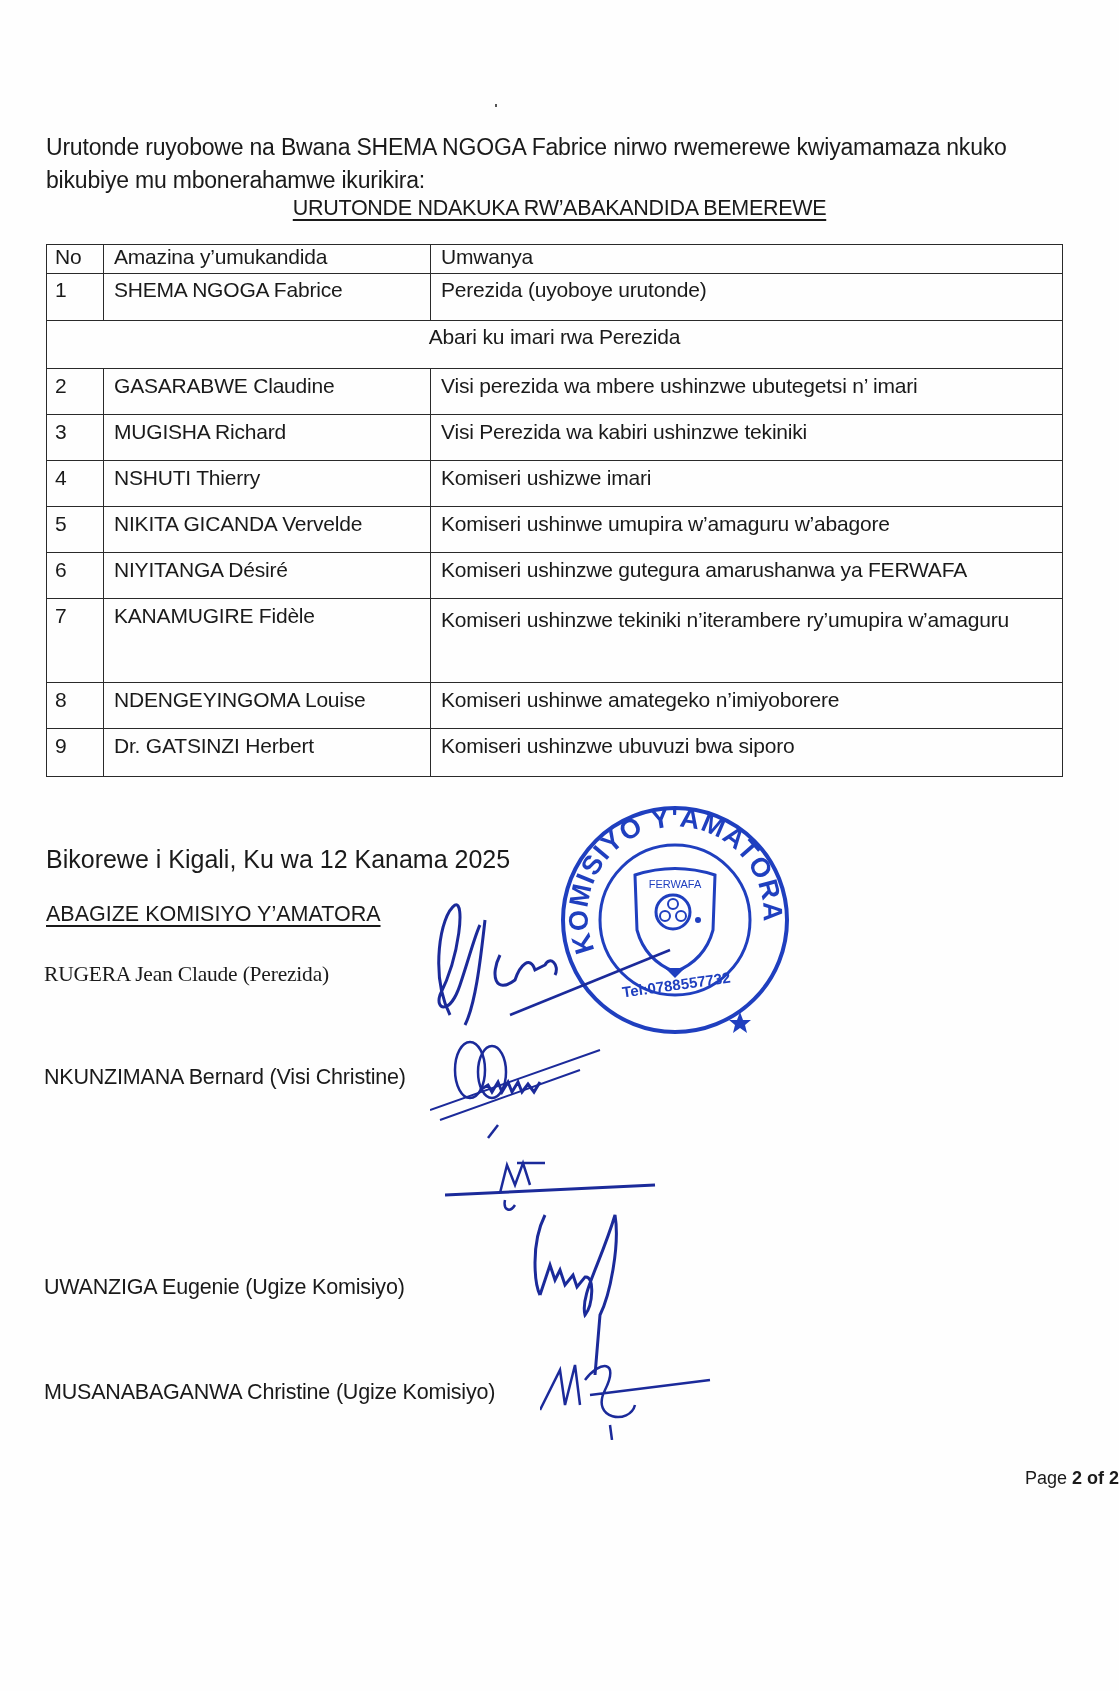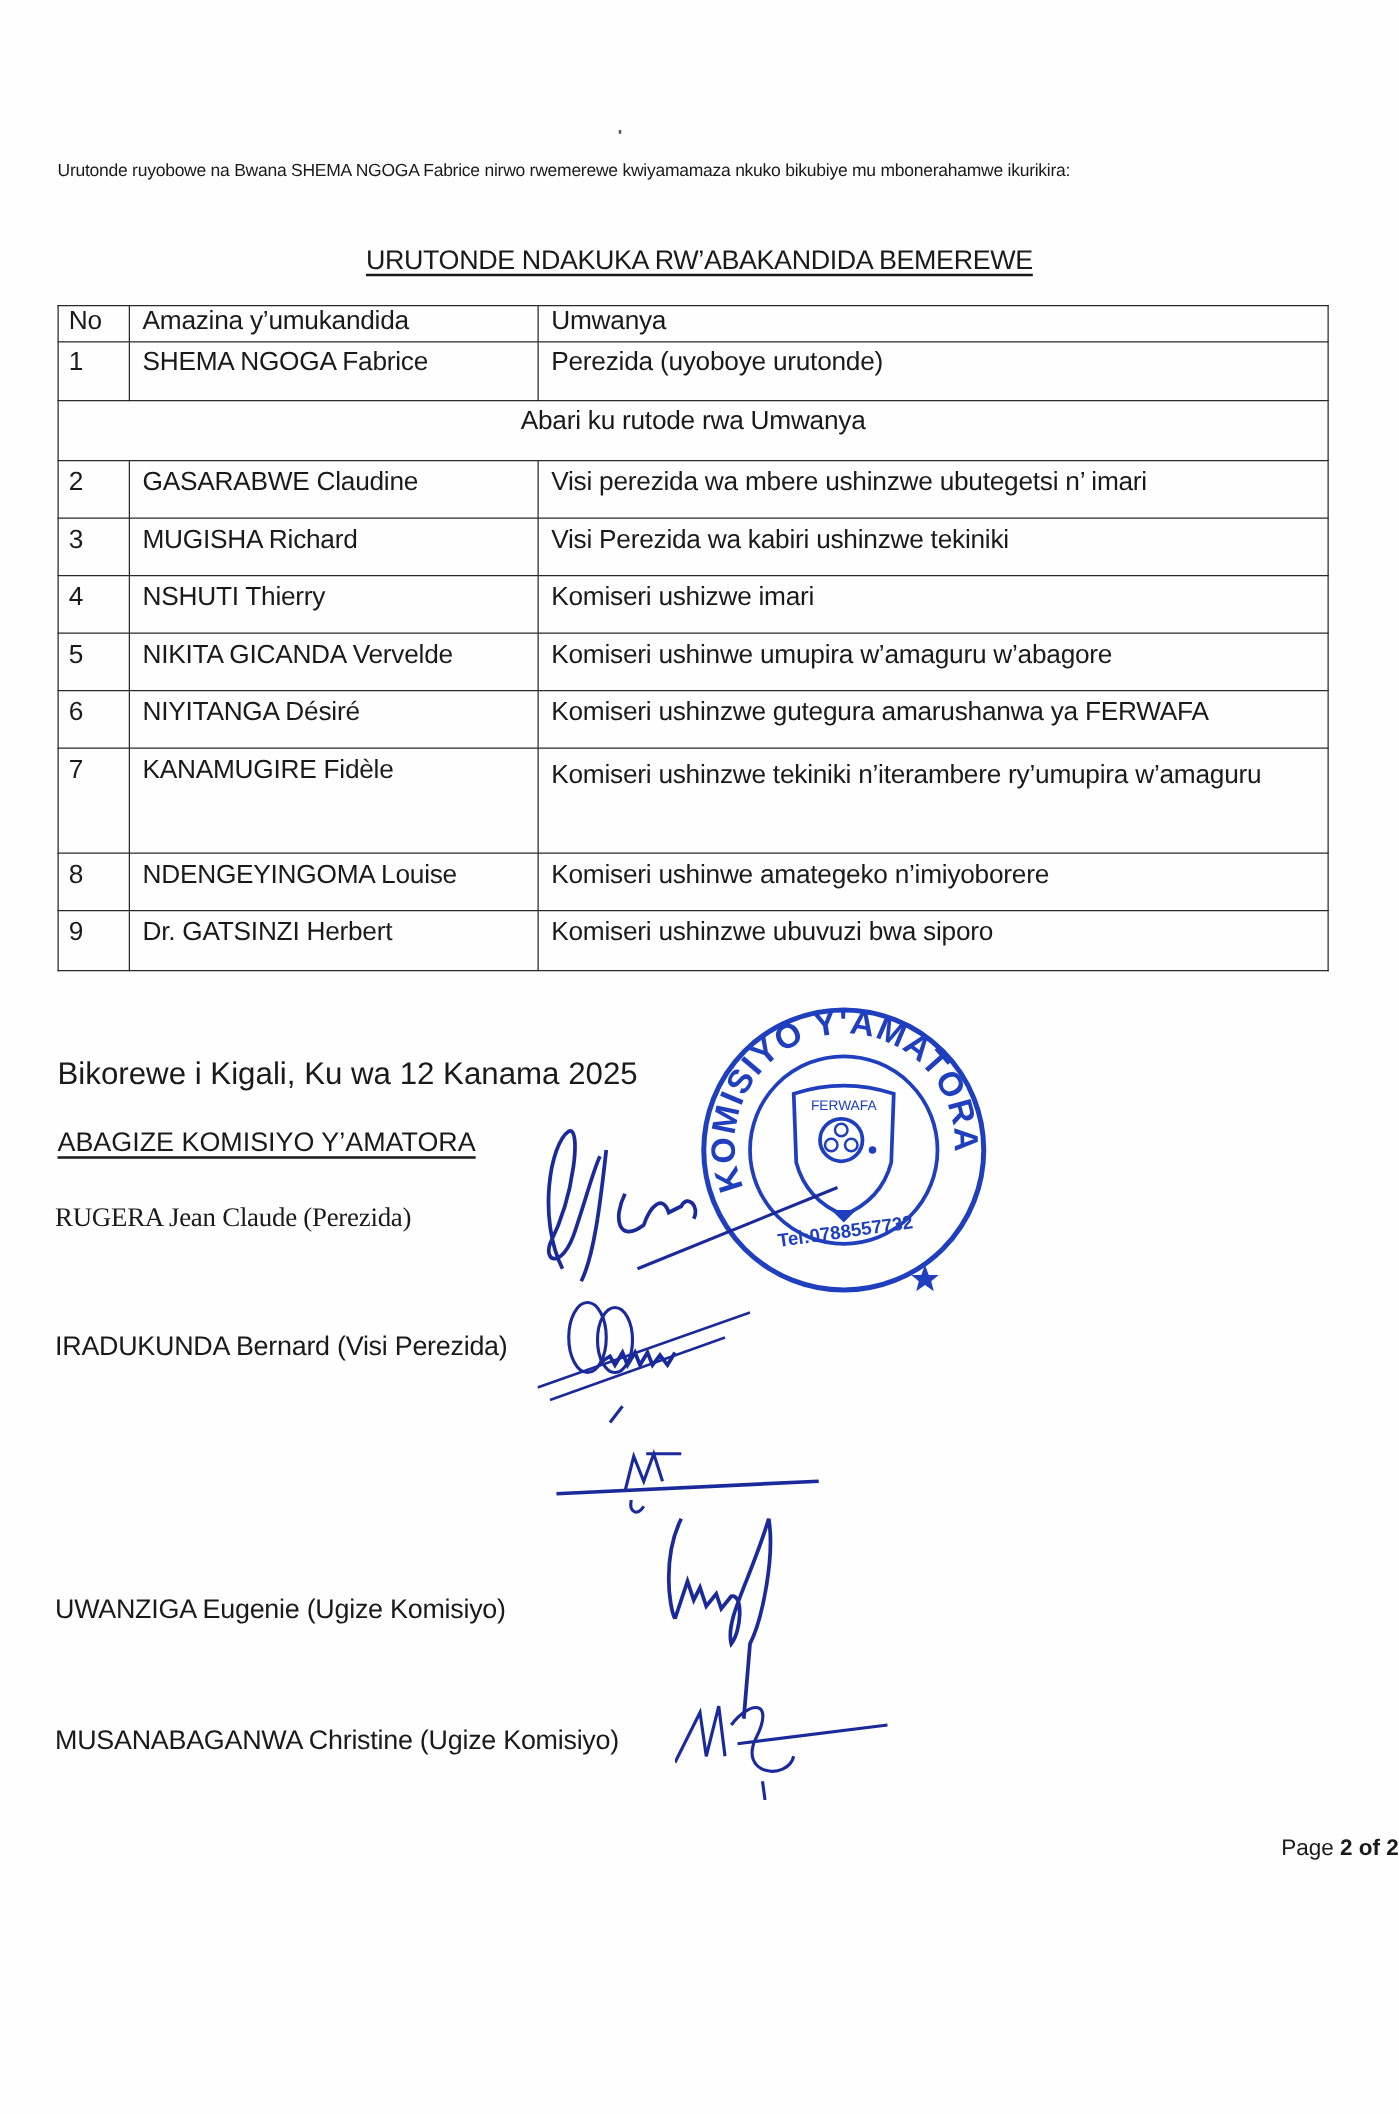--- a/index.html
+++ b/index.html
@@ -4,22 +4,22 @@
 <style>
   html, body { margin: 0; padding: 0; background: #ffffff; }
   body {
     width: 1119px; height: 1691px; position: relative; overflow: hidden;
     font-family: "Liberation Sans", "DejaVu Sans", sans-serif;
     color: #1a1a1a;
   }
   .page { position: absolute; left: 0; top: 0; width: 1119px; height: 1691px; background: #fefefe; }
   .dot { position: absolute; left: 495px; top: 104px; width: 2px; height: 3px; background: #555; }
   .intro {
-    position: absolute; left: 46px; top: 120px; width: 1000px;
-    font-size: 14px; line-height: 33px; letter-spacing: -0.2px;
+    position: absolute; left: 46px; top: 131px; width: 1000px;
+    font-size: 23px; line-height: 33px; letter-spacing: -0.2px;
   }
   .title {
     position: absolute; left: 0; width: 1119px; top: 196px; text-align: center;
     font-size: 21.5px; letter-spacing: -0.3px;
   }
   .title span { text-decoration: underline; text-underline-offset: 4px; text-decoration-thickness: 1.5px; }
 
   table.cand {
     position: absolute; left: 46px; top: 244px; width: 1017px;
     border-collapse: collapse; font-size: 21px; letter-spacing: -0.2px;
@@ -75,21 +75,21 @@
       <th class="c-no">No</th>
       <th class="c-name">Amazina y’umukandida</th>
       <th class="c-role">Umwanya</th>
     </tr>
     <tr class="r1">
       <td class="c-no">1</td>
       <td class="c-name">SHEMA NGOGA Fabrice</td>
       <td class="c-role">Perezida (uyoboye urutonde)</td>
     </tr>
     <tr class="sub">
-      <td colspan="3">Abari ku rutode rwa Umwanya</td>
+      <td colspan="3">Abari ku imari rwa Perezida</td>
     </tr>
     <tr class="rn">
       <td class="c-no">2</td>
       <td class="c-name">GASARABWE Claudine</td>
       <td class="c-role">Visi perezida wa mbere ushinzwe ubutegetsi n’ imari</td>
     </tr>
     <tr class="rn">
       <td class="c-no">3</td>
       <td class="c-name">MUGISHA Richard</td>
       <td class="c-role">Visi Perezida wa kabiri ushinzwe tekiniki</td>
@@ -124,21 +124,21 @@
       <td class="c-name">Dr. GATSINZI Herbert</td>
       <td class="c-role">Komiseri ushinzwe ubuvuzi bwa siporo</td>
     </tr>
   </tbody>
     </table>
 
   <div class="place">Bikorewe i Kigali, Ku wa 12 Kanama 2025</div>
   <div class="comm-title">ABAGIZE KOMISIYO Y’AMATORA</div>
 
   <div class="member m1">RUGERA Jean Claude (Perezida)</div>
-  <div class="member m2">IRADUKUNDA Bernard (Visi Perezida)</div>
+  <div class="member m2">NKUNZIMANA Bernard (Visi Christine)</div>
   <div class="member m4">UWANZIGA Eugenie (Ugize Komisiyo)</div>
   <div class="member m5">MUSANABAGANWA Christine (Ugize Komisiyo)</div>
 
   <svg class="stamp" viewBox="0 0 240 240">
     <defs>
       <path id="ringPath" d="M 40 150 A 88 88 0 1 1 205 140" fill="none"></path>
     </defs>
     <circle cx="120" cy="120" r="112" fill="none" stroke="#1f3fbf" stroke-width="4"></circle>
     <circle cx="120" cy="120" r="75" fill="none" stroke="#1f3fbf" stroke-width="3"></circle>
     <text font-family="Liberation Sans, sans-serif" font-size="27" font-weight="bold" fill="#1f3fbf" letter-spacing="1">

